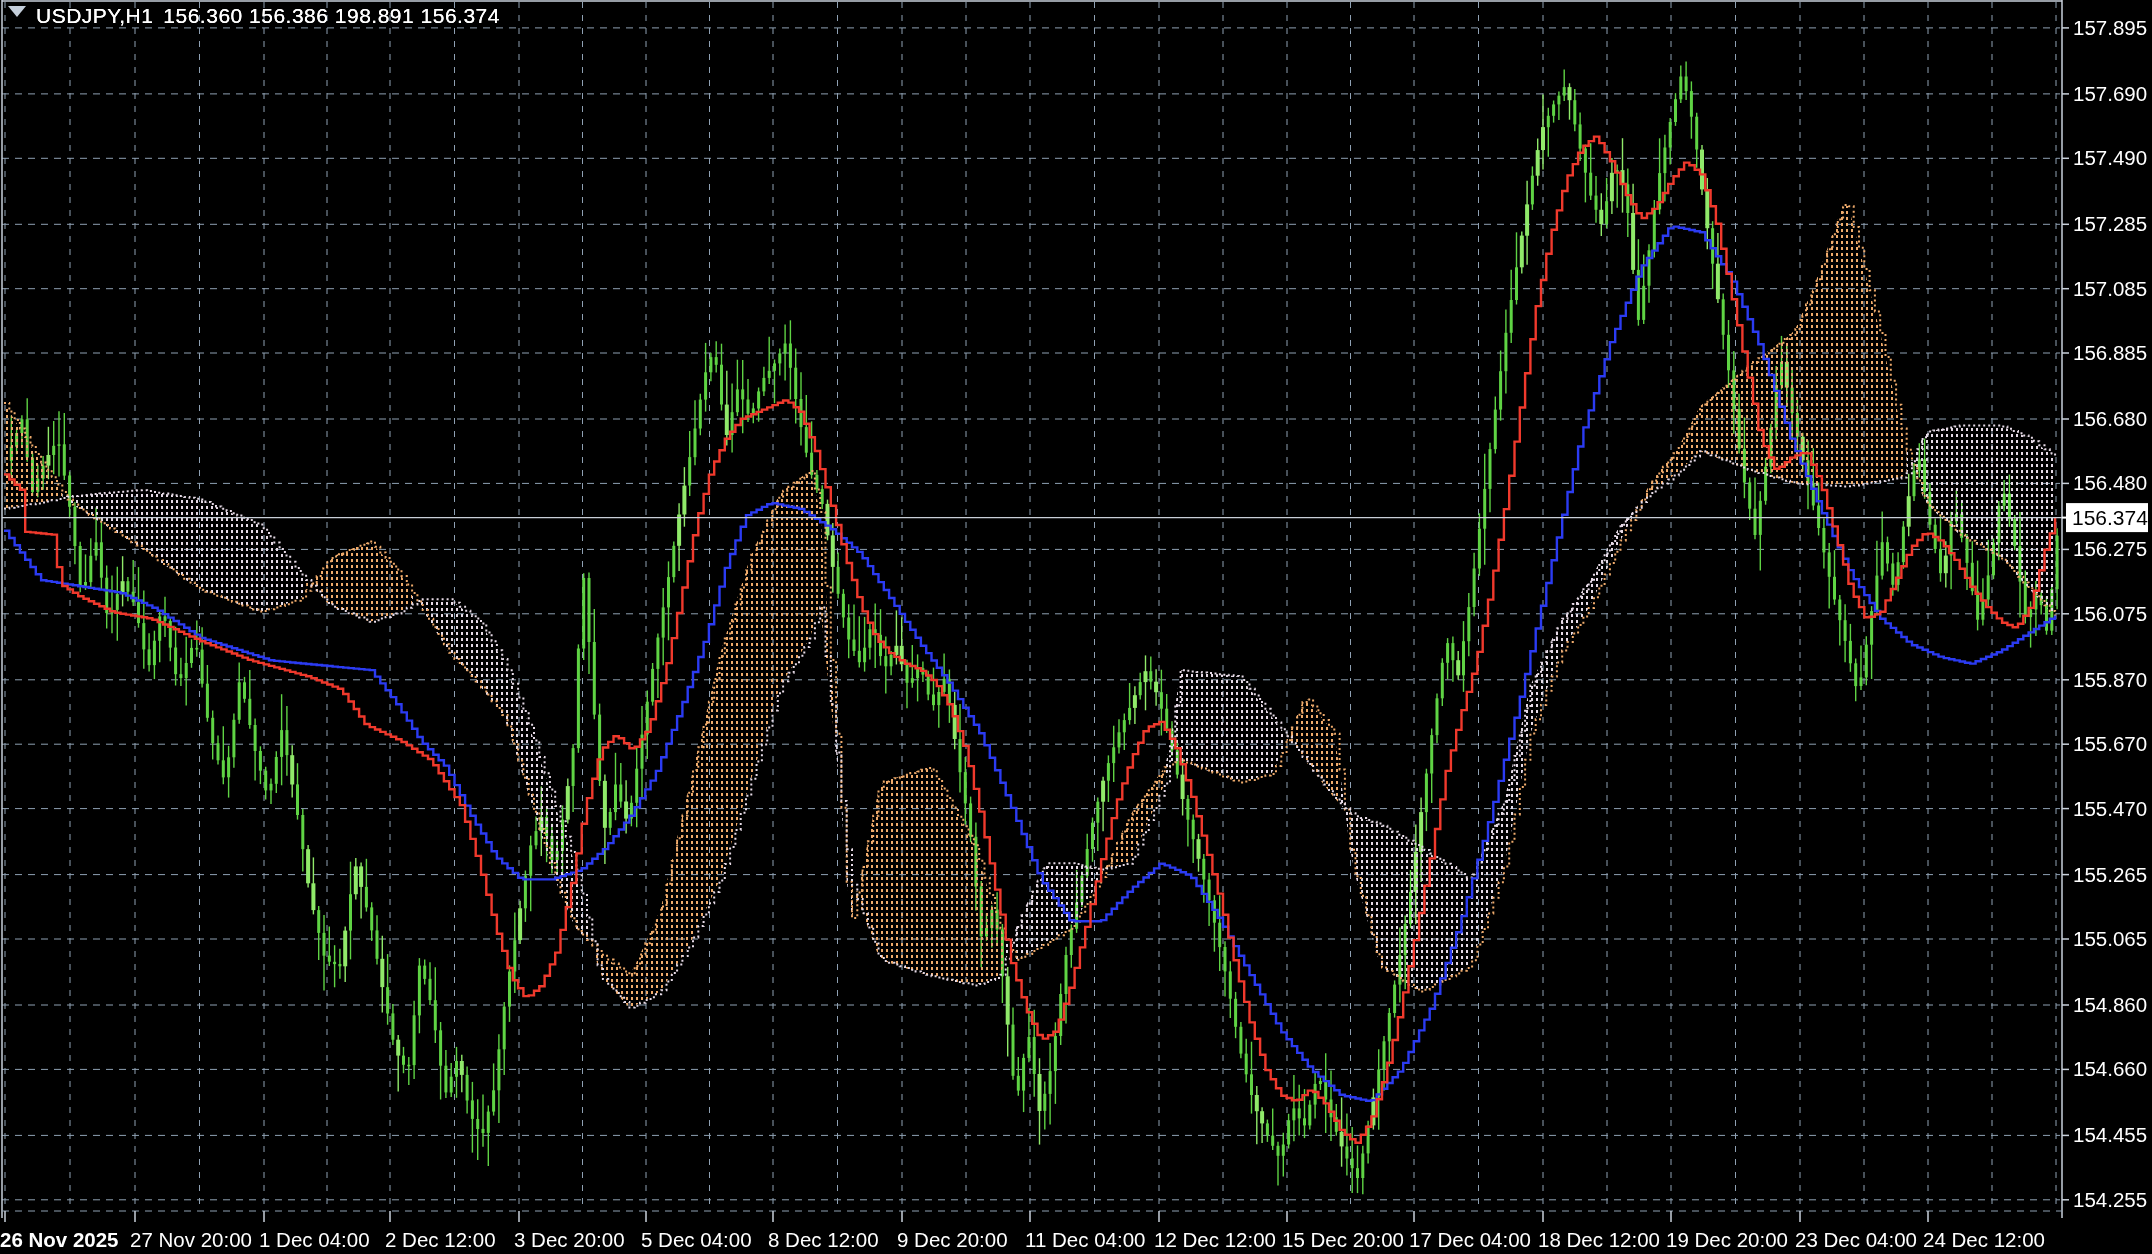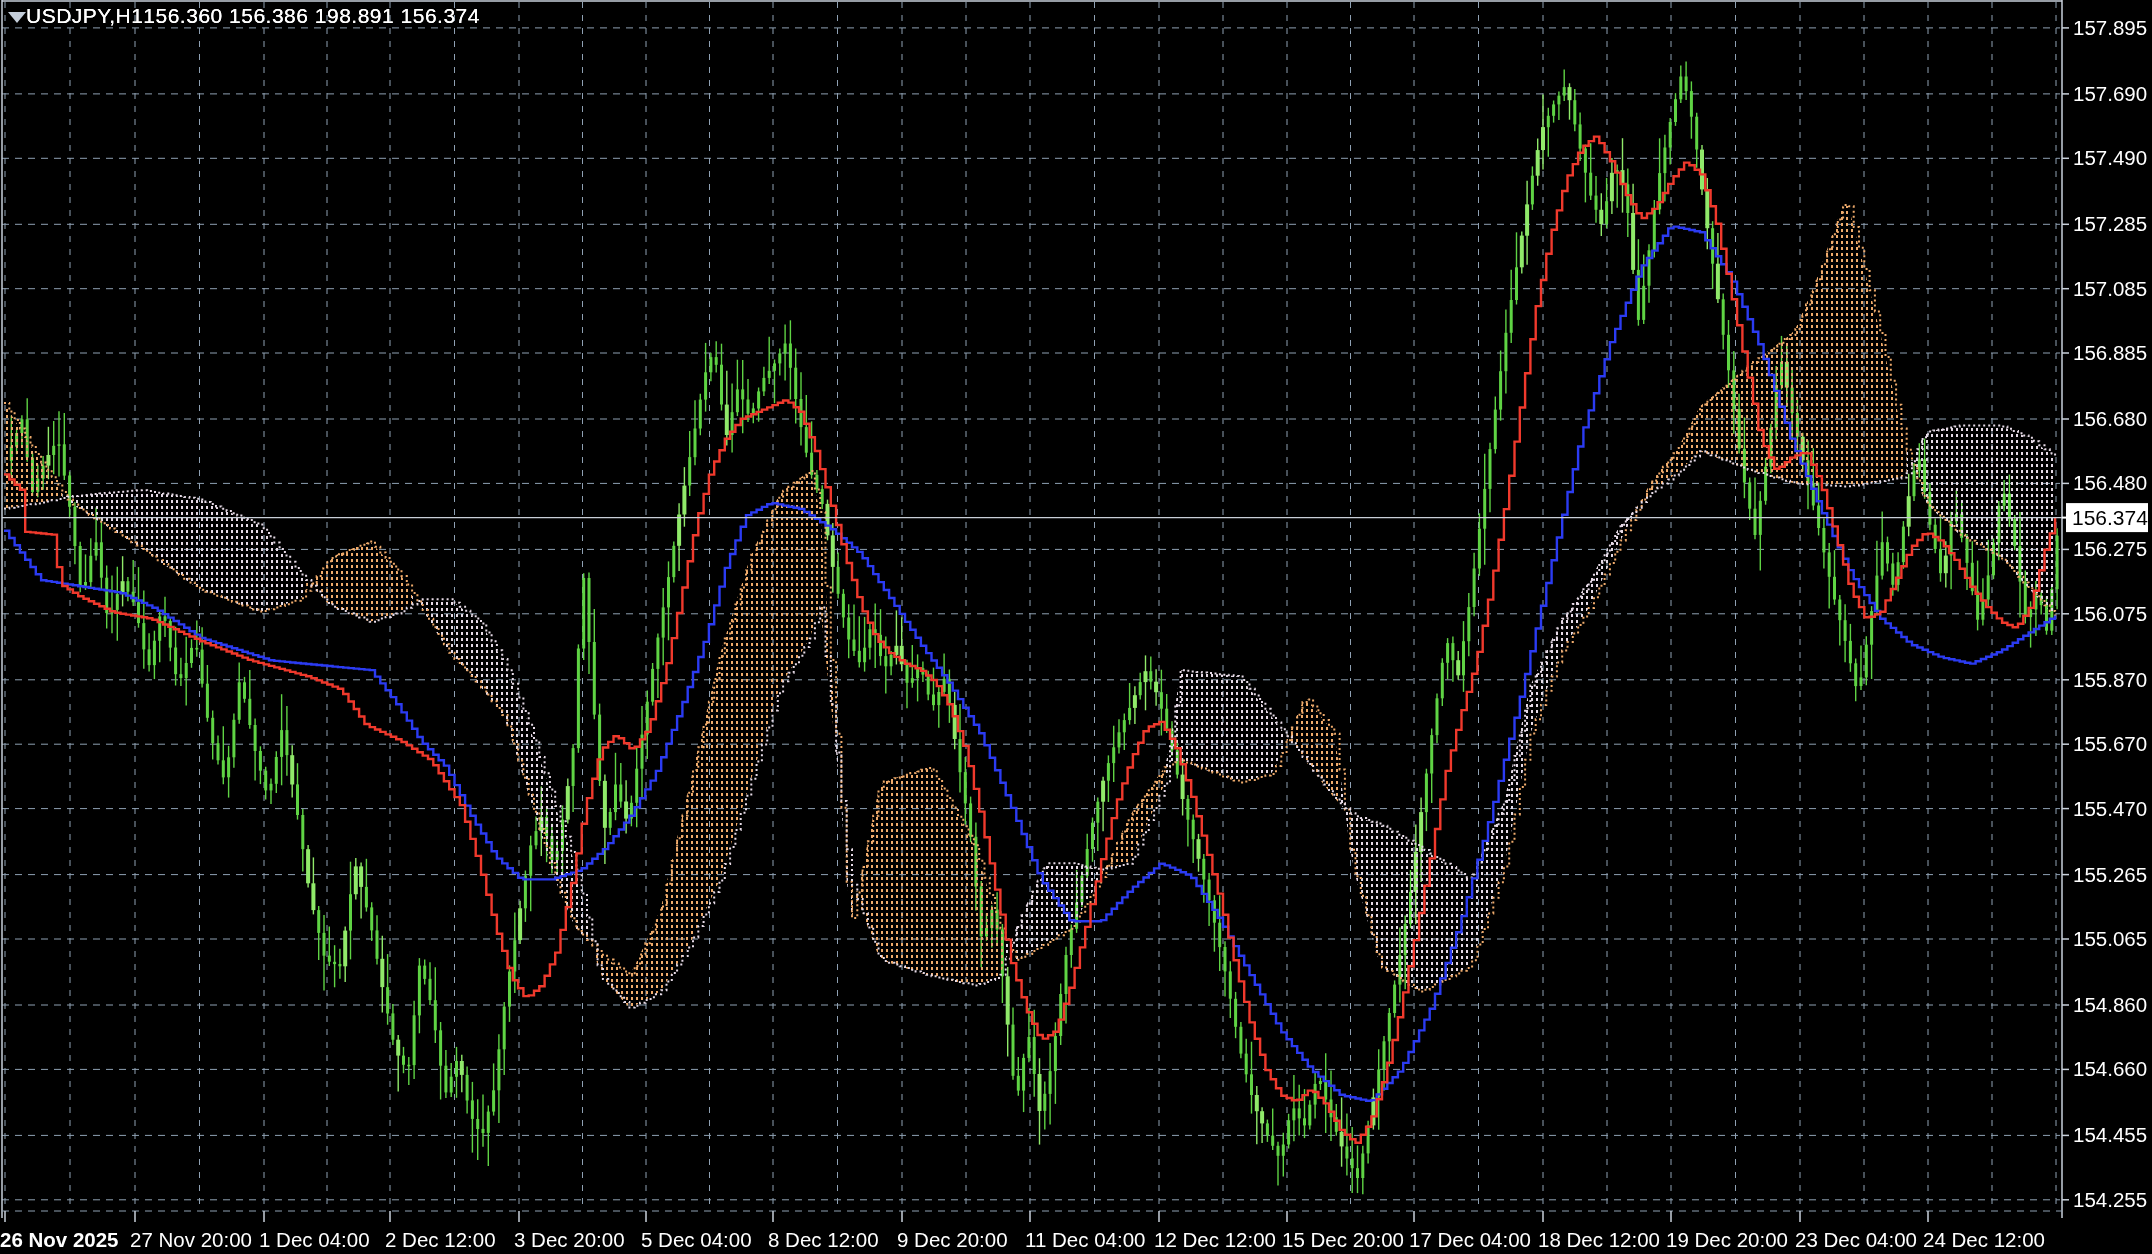--- a/index.html
+++ b/index.html
@@ -1,18 +1,18 @@
 <!DOCTYPE html>
 <html><head>
 <meta charset="utf-8">
 <style>
   html,body{margin:0;padding:0;background:#000;width:2152px;height:1254px;overflow:hidden;}
   #app{position:relative;width:2152px;height:1061px;background:#737373;font-family:"Liberation Sans",sans-serif;}
   #chart-svg{position:absolute;left:0;top:0;}
-  #titlebar{position:absolute;left:8px;top:4px;display:flex;align-items:center;
+  #titlebar{position:absolute;left:8px;top:4px;display:flex;gap:10px;
             color:#fff;font-size:21px;letter-spacing:0.5px;white-space:pre;}
   #tri{width:0;height:0;border-left:9px solid transparent;border-right:9px solid transparent;
        border-top:11px solid #C4CEDA;display:inline-block;margin-top:2px;}
   .ttxt{text-shadow:0 0 0 #fff;}
 </style>
 </head>
 <body>
 
 <div id="app">
   <svg id="chart-svg" width="2152" height="1254" viewBox="0 0 2152 1254">

